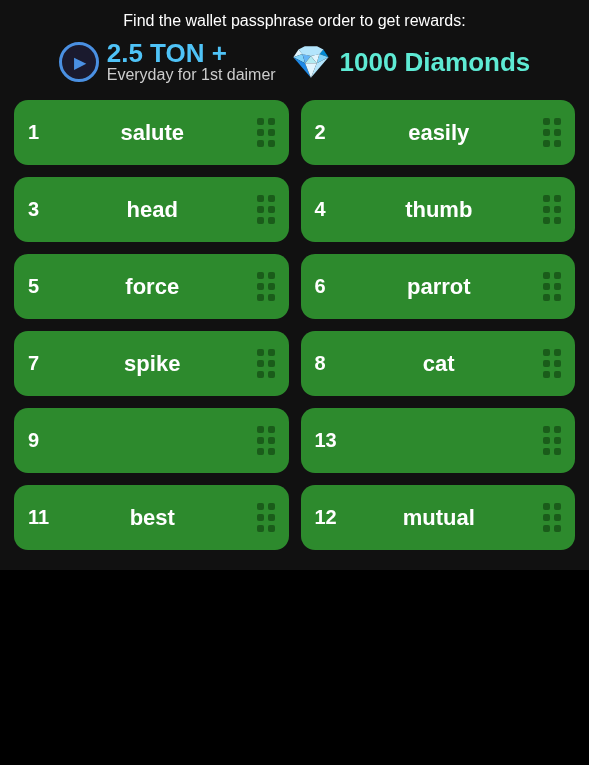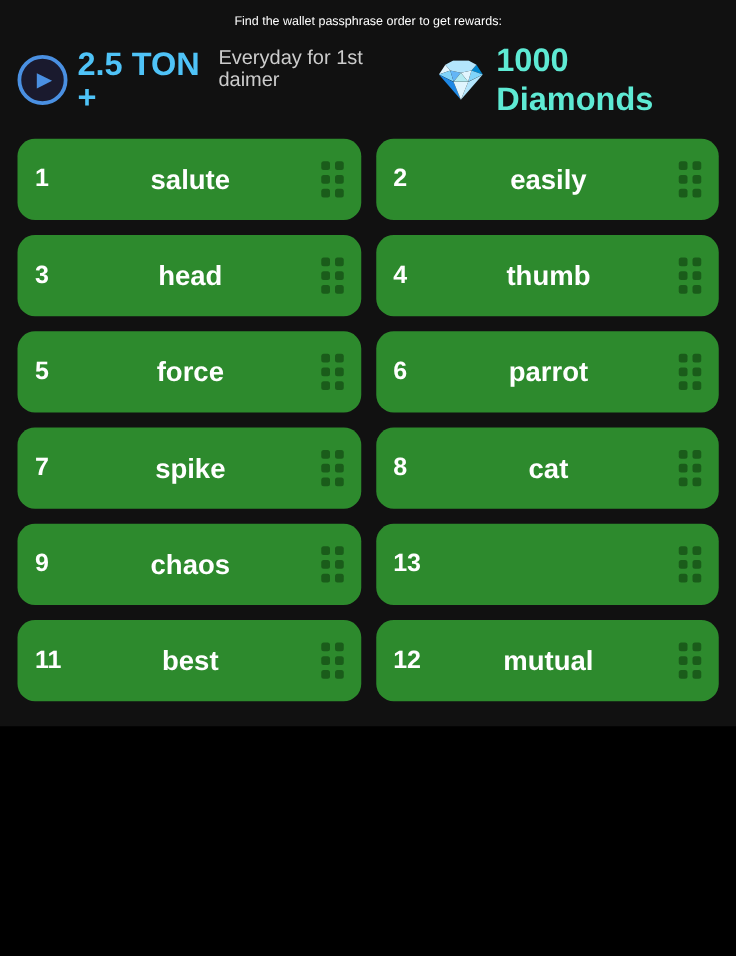--- a/index.html
+++ b/index.html
@@ -16,21 +16,21 @@
 
     .container {
       width: 589px;
       background: #111;
       padding: 12px 14px 20px 14px;
     }
 
     .header-text {
       color: #fff;
       text-align: center;
-      font-size: 10px;
+      font-size: 16px;
       margin-bottom: 10px;
     }
 
     .reward-bar {
       display: flex;
       align-items: center;
       justify-content: center;
       gap: 16px;
       margin-bottom: 16px;
     }
@@ -55,21 +55,21 @@
 
     .play-icon::after {
       content: '▶';
       color: #4a90e2;
       font-size: 16px;
       margin-left: 3px;
     }
 
     .ton-text {
       display: flex;
-      flex-direction: row;
+      flex-direction: column;
     }
 
     .ton-amount {
       color: #4fc3f7;
       font-size: 26px;
       font-weight: bold;
       line-height: 1;
     }
 
     .ton-sub {
@@ -252,21 +252,20 @@
           <span></span>
           <span></span>
           <span></span>
           <span></span>
           <span></span>
           <span></span>
         </div>
       </div>
       <div class="word-card">
         <span class="word-number">9</span>
-        <span class="word-label">chaos</span>
         <div class="drag-icon">
           <span></span>
           <span></span>
           <span></span>
           <span></span>
           <span></span>
           <span></span>
         </div>
       </div>
       <div class="word-card">

